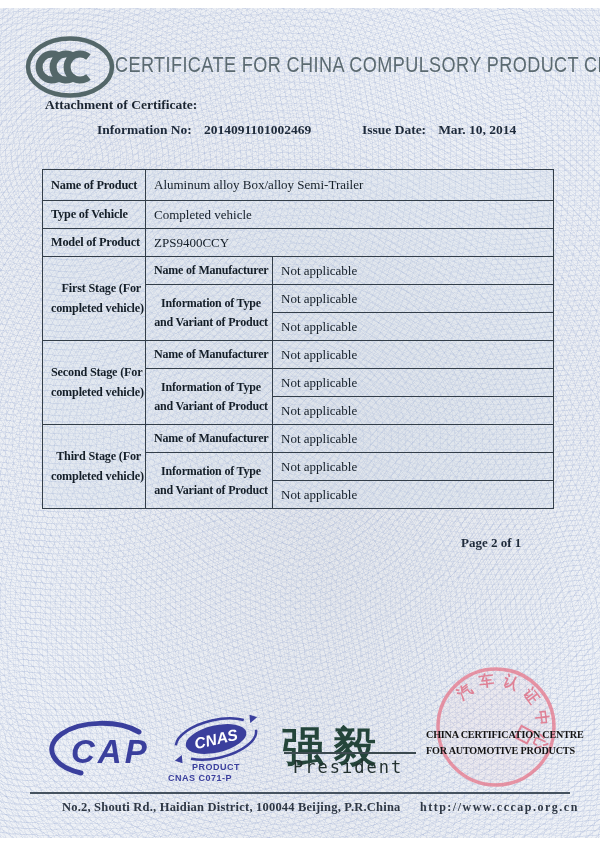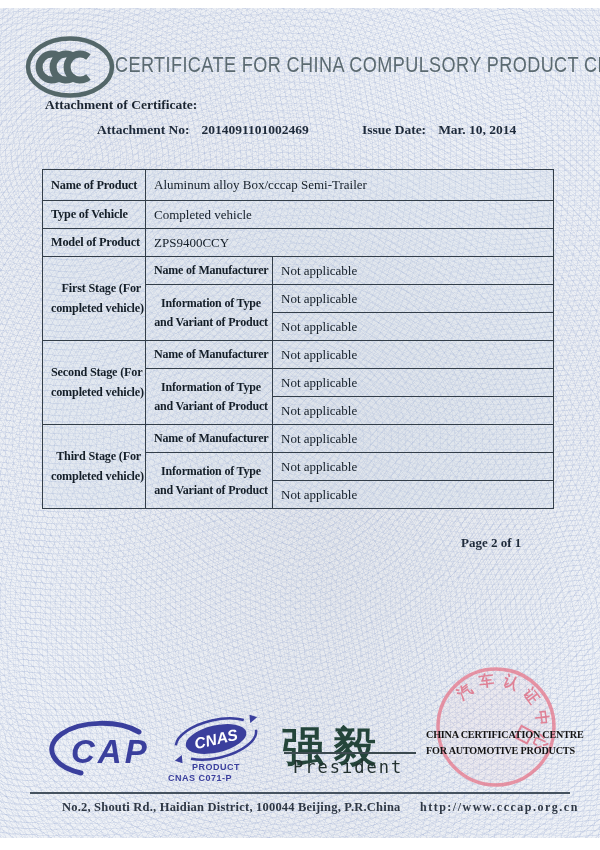--- a/index.html
+++ b/index.html
@@ -82,36 +82,36 @@
   <svg class="abs" style="left:24px;top:35px;" width="92" height="64" viewBox="0 0 92 64">
     <ellipse cx="46" cy="32" rx="42" ry="28.5" fill="none" stroke="#546769" stroke-width="4.5"></ellipse>
     <path d="M 36.4,22.0 A 13,13 0 1 0 36.4,42.0" fill="none" stroke="#546769" stroke-width="7"></path>
     <path d="M 50.4,22.0 A 13,13 0 1 0 50.4,42.0" fill="none" stroke="#546769" stroke-width="7"></path>
     <path d="M 64.4,22.0 A 13,13 0 1 0 64.4,42.0" fill="none" stroke="#546769" stroke-width="7"></path>
   </svg>
 
   <div class="abs title">CERTIFICATE FOR CHINA COMPULSORY PRODUCT CERTIFICATION</div>
   <div class="abs attachment">Attachment of Certificate:</div>
   <div class="abs certline">
-    <span>Attachment No:</span><span class="gap"></span><span>2014091101002469</span>
+    <span>Information No:</span><span class="gap"></span><span>2014091101002469</span>
   </div>
   <div class="abs issueline">
     <span>Issue Date:</span><span class="gap"></span><span>Mar. 10, 2014</span>
   </div>
 
   <table class="cert">
     <colgroup>
         <col style="width:103px">
         <col style="width:127px">
         <col style="width:281px">
       </colgroup>
     <tbody>
         <tr class="h30">
       <td class="lbl">Name of Product</td>
-      <td class="val" colspan="2">Aluminum alloy Box/cccap Semi-Trailer</td>
+      <td class="val" colspan="2">Aluminum alloy Box/alloy Semi-Trailer</td>
     </tr>
     <tr class="h28">
       <td class="lbl">Type of Vehicle</td>
       <td class="val" colspan="2">Completed vehicle</td>
     </tr>
     <tr class="h28">
       <td class="lbl">Model of Product</td>
       <td class="val" colspan="2">ZPS9400CCY</td>
     </tr>
 

